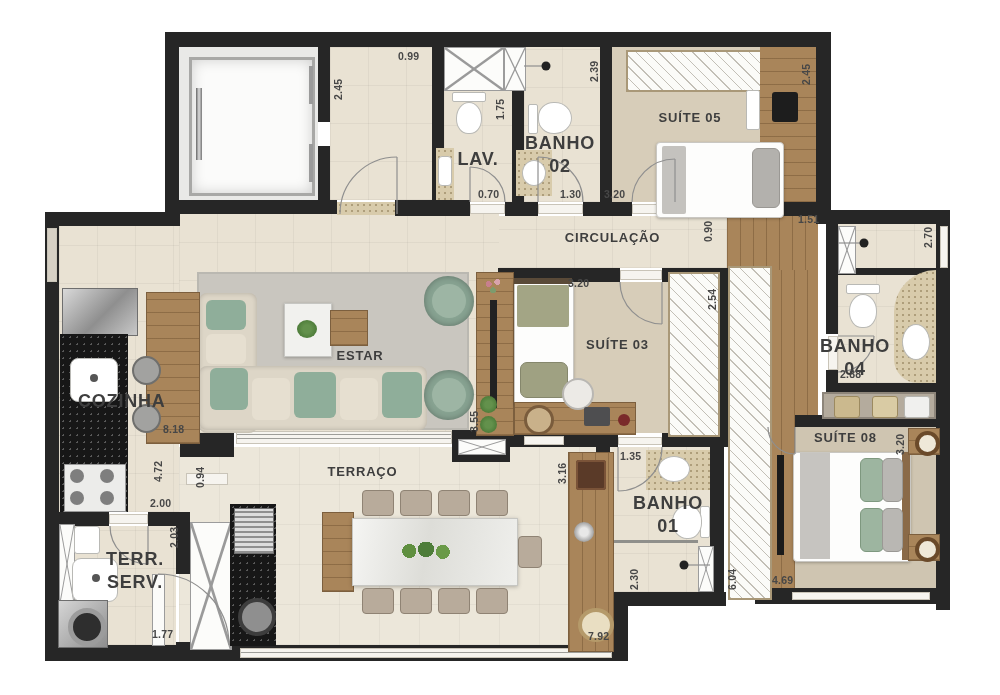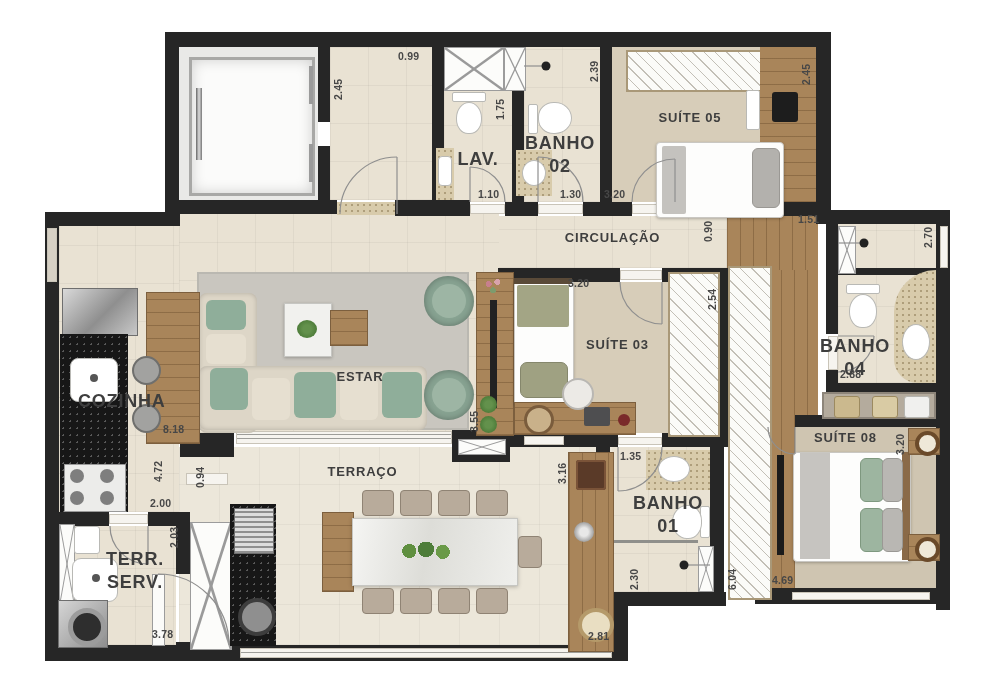--- a/index.html
+++ b/index.html
@@ -316,52 +316,52 @@
       <circle cx="546" cy="66" r="4.5"></circle>
         <circle cx="864" cy="243" r="4.5"></circle>
         <circle cx="684" cy="565" r="4.5"></circle>
     </g>
   </svg>
 
   <div class="rlabel sm" style="left:455px;top:148px;width:46px">LAV.</div>
   <div class="rlabel sm" style="left:512px;top:132px;width:96px">BANHO 02</div>
   <div class="rlabel" style="left:640px;top:110px;width:100px">SUÍTE 05</div>
   <div class="rlabel" style="left:555px;top:230px;width:115px">CIRCULAÇÃO</div>
-  <div class="rlabel" style="left:325px;top:369px;width:70px">ESTAR</div>
+  <div class="rlabel" style="left:325px;top:348px;width:70px">ESTAR</div>
   <div class="rlabel sm" style="left:78px;top:390px;width:84px">COZINHA</div>
   <div class="rlabel" style="left:570px;top:337px;width:95px">SUÍTE 03</div>
   <div class="rlabel sm" style="left:810px;top:335px;width:90px">BANHO 04</div>
   <div class="rlabel" style="left:798px;top:430px;width:95px">SUÍTE 08</div>
   <div class="rlabel" style="left:320px;top:464px;width:85px">TERRAÇO</div>
   <div class="rlabel sm" style="left:622px;top:492px;width:92px">BANHO 01</div>
   <div class="rlabel sm" style="left:95px;top:548px;width:80px">TERR.
 SERV.</div>
 
   <div class="dim rot" style="left:332px;top:100px">2.45</div>
   <div class="dim" style="left:398px;top:50px">0.99</div>
   <div class="dim rot" style="left:494px;top:120px">1.75</div>
   <div class="dim rot" style="left:588px;top:82px">2.39</div>
-  <div class="dim" style="left:478px;top:188px">1.10</div>
+  <div class="dim" style="left:478px;top:188px">0.70</div>
   <div class="dim" style="left:560px;top:188px">1.30</div>
   <div class="dim" style="left:604px;top:188px">3.20</div>
   <div class="dim rot" style="left:800px;top:85px">2.45</div>
   <div class="dim" style="left:798px;top:213px">1.51</div>
   <div class="dim rot" style="left:702px;top:242px">0.90</div>
   <div class="dim rot" style="left:922px;top:248px">2.70</div>
   <div class="dim rot" style="left:706px;top:310px">2.54</div>
   <div class="dim" style="left:568px;top:277px">3.20</div>
   <div class="dim" style="left:840px;top:368px">2.88</div>
   <div class="dim rot" style="left:894px;top:455px">3.20</div>
   <div class="dim" style="left:772px;top:574px">4.69</div>
   <div class="dim" style="left:163px;top:423px">8.18</div>
   <div class="dim rot" style="left:152px;top:482px">4.72</div>
   <div class="dim rot" style="left:194px;top:488px">0.94</div>
   <div class="dim rot" style="left:468px;top:432px">3.55</div>
   <div class="dim rot" style="left:556px;top:484px">3.16</div>
   <div class="dim" style="left:620px;top:450px">1.35</div>
   <div class="dim rot" style="left:628px;top:590px">2.30</div>
   <div class="dim rot" style="left:726px;top:590px">6.04</div>
-  <div class="dim" style="left:588px;top:630px">2.81</div>
+  <div class="dim" style="left:588px;top:630px">7.92</div>
   <div class="dim" style="left:150px;top:497px">2.00</div>
   <div class="dim rot" style="left:168px;top:548px">2.03</div>
-  <div class="dim" style="left:152px;top:628px">3.78</div>
+  <div class="dim" style="left:152px;top:628px">1.77</div>
 
 </div>
 
 </body></html>

